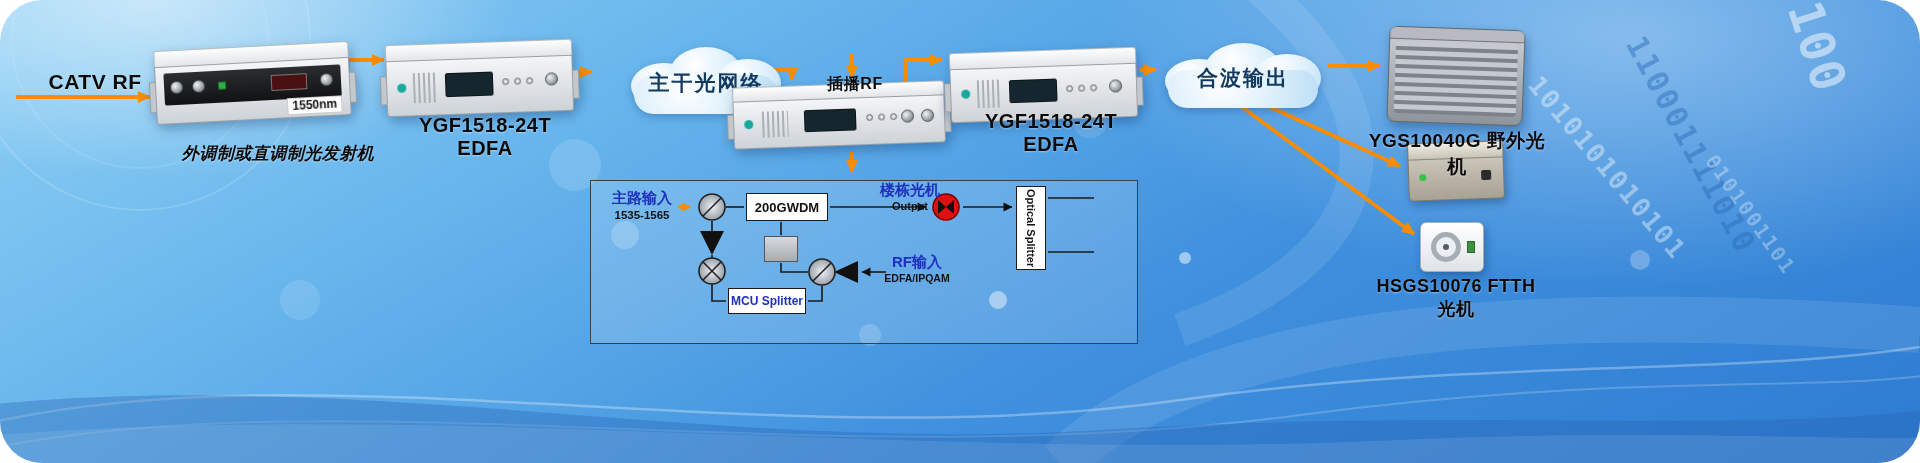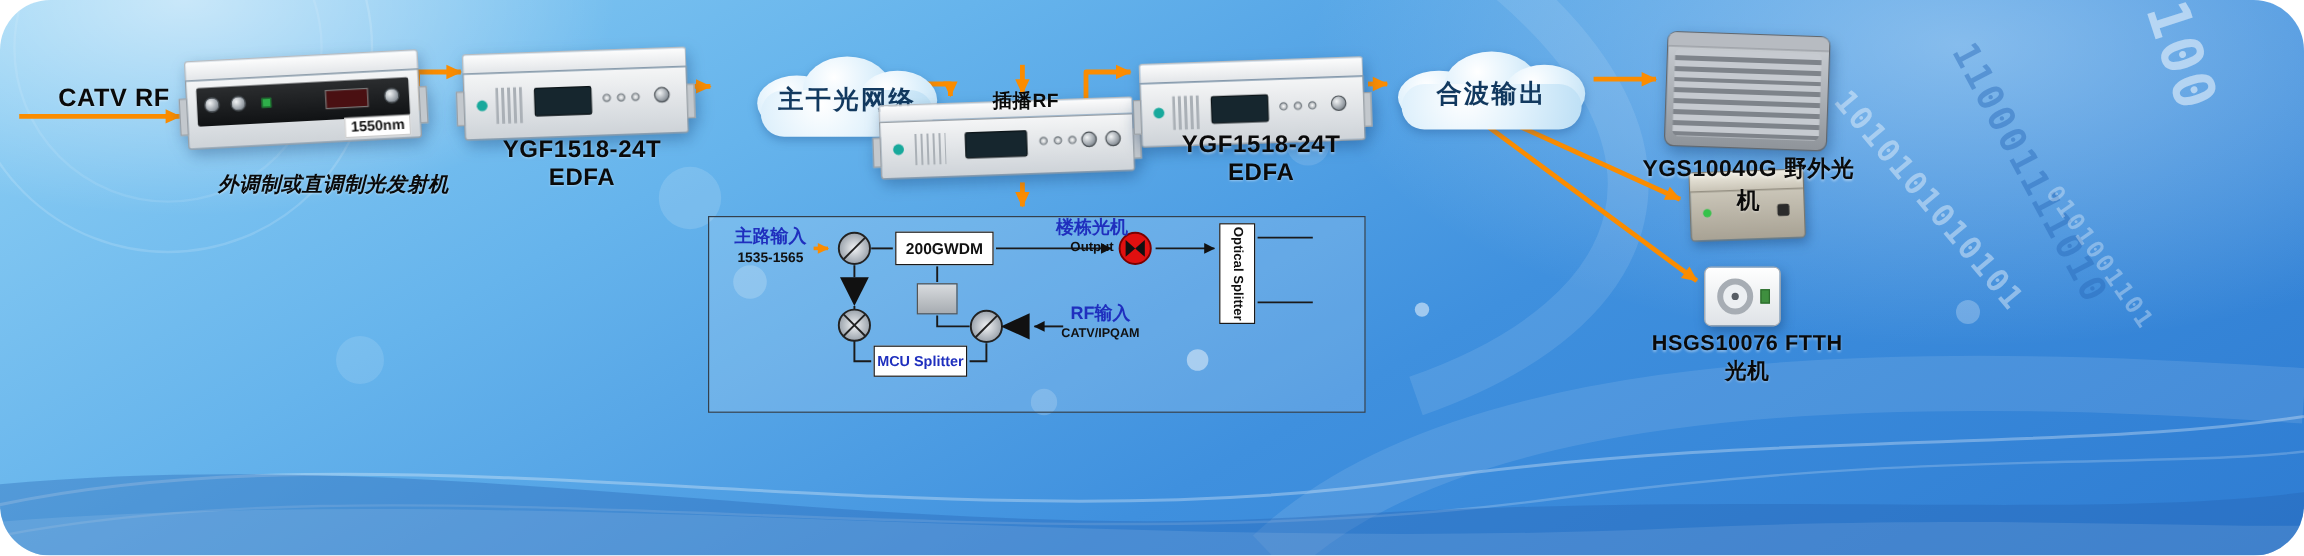--- a/index.html
+++ b/index.html
@@ -274,16 +274,16 @@
     <div class="blue-lab" style="font-size:15px;">楼栋光机</div>
     <div style="font-size:11px;color:#111;text-align:center;">Output</div>
   </div>
 
   <div class="dbox vtext" style="left:1016px;top:186px;width:30px;height:84px;font-size:11px;">Optical Splitter</div>
 
   <div class="dbox blue-lab" style="left:728px;top:288px;width:78px;height:26px;font-size:12px;color:#1f2fbe;">MCU Splitter</div>
 
   <div class="small-lab" style="left:882px;top:253px;width:70px;">
     <div class="blue-lab" style="font-size:15px;">RF输入</div>
-    <div style="font-size:10.5px;color:#111;">CATV/IPQAM</div>
+    <div style="font-size:10.5px;color:#111;">EDFA/IPQAM</div>
   </div>
 
 </div>
 
 </body></html>

